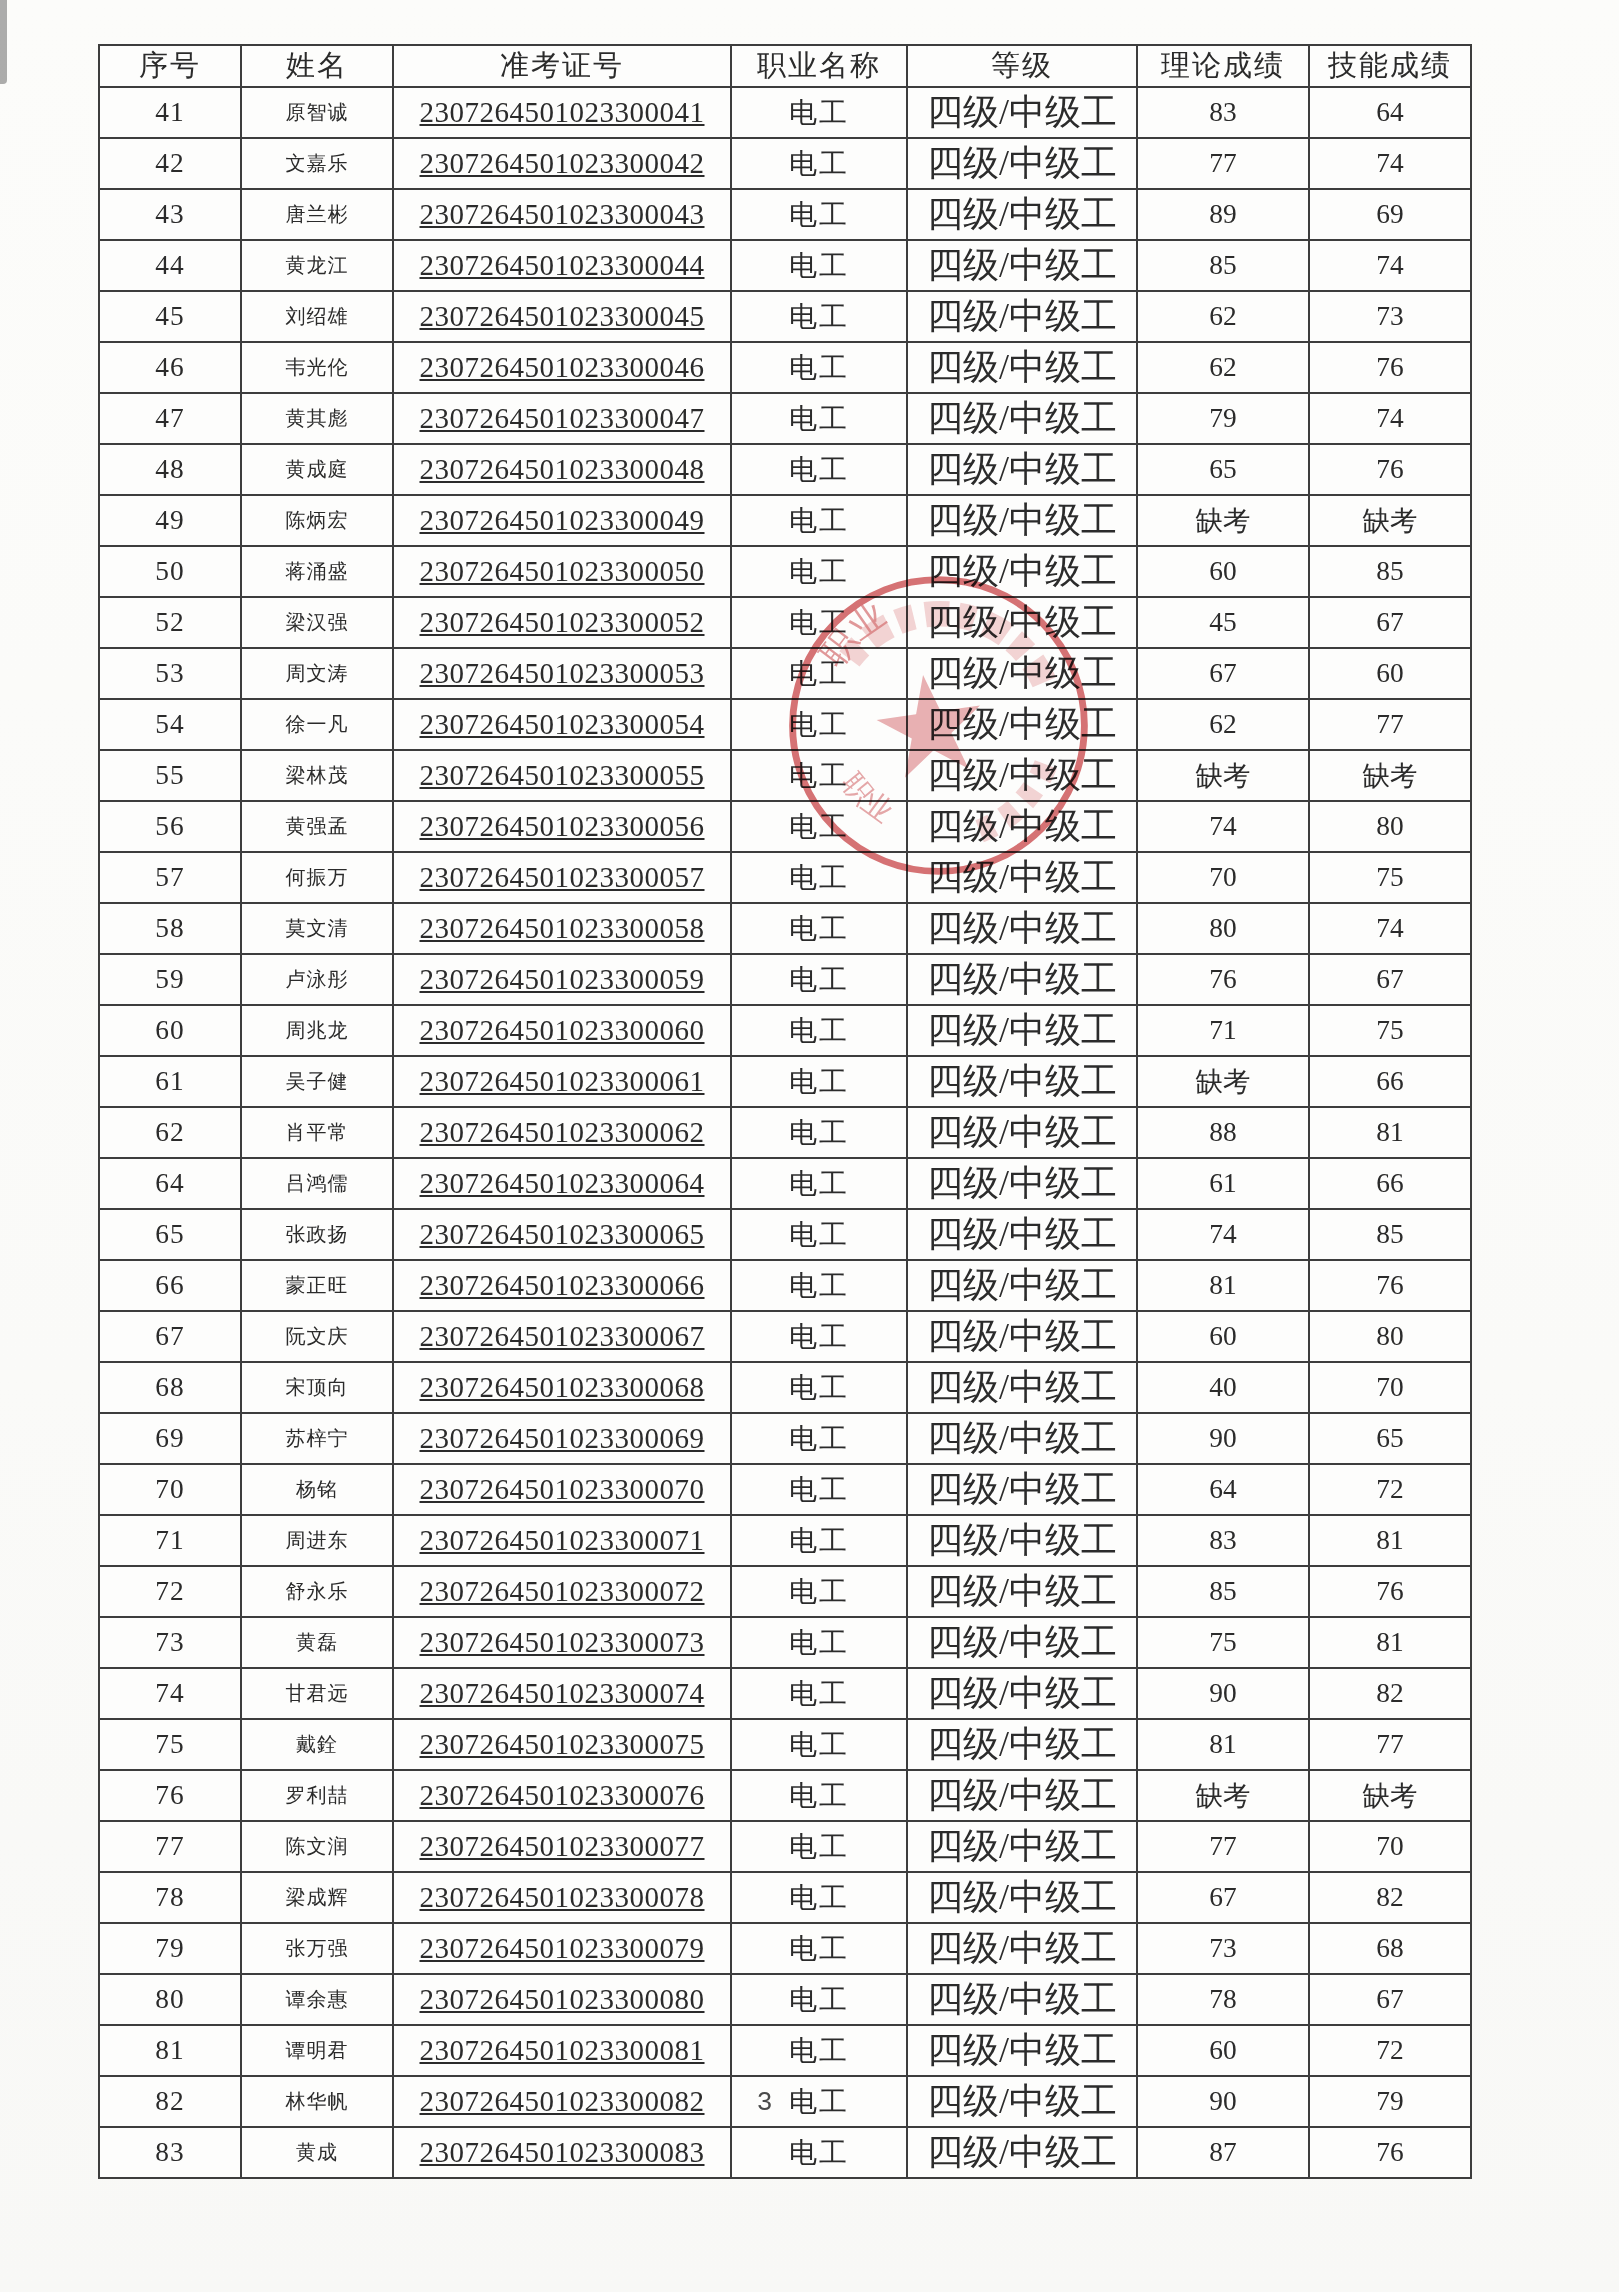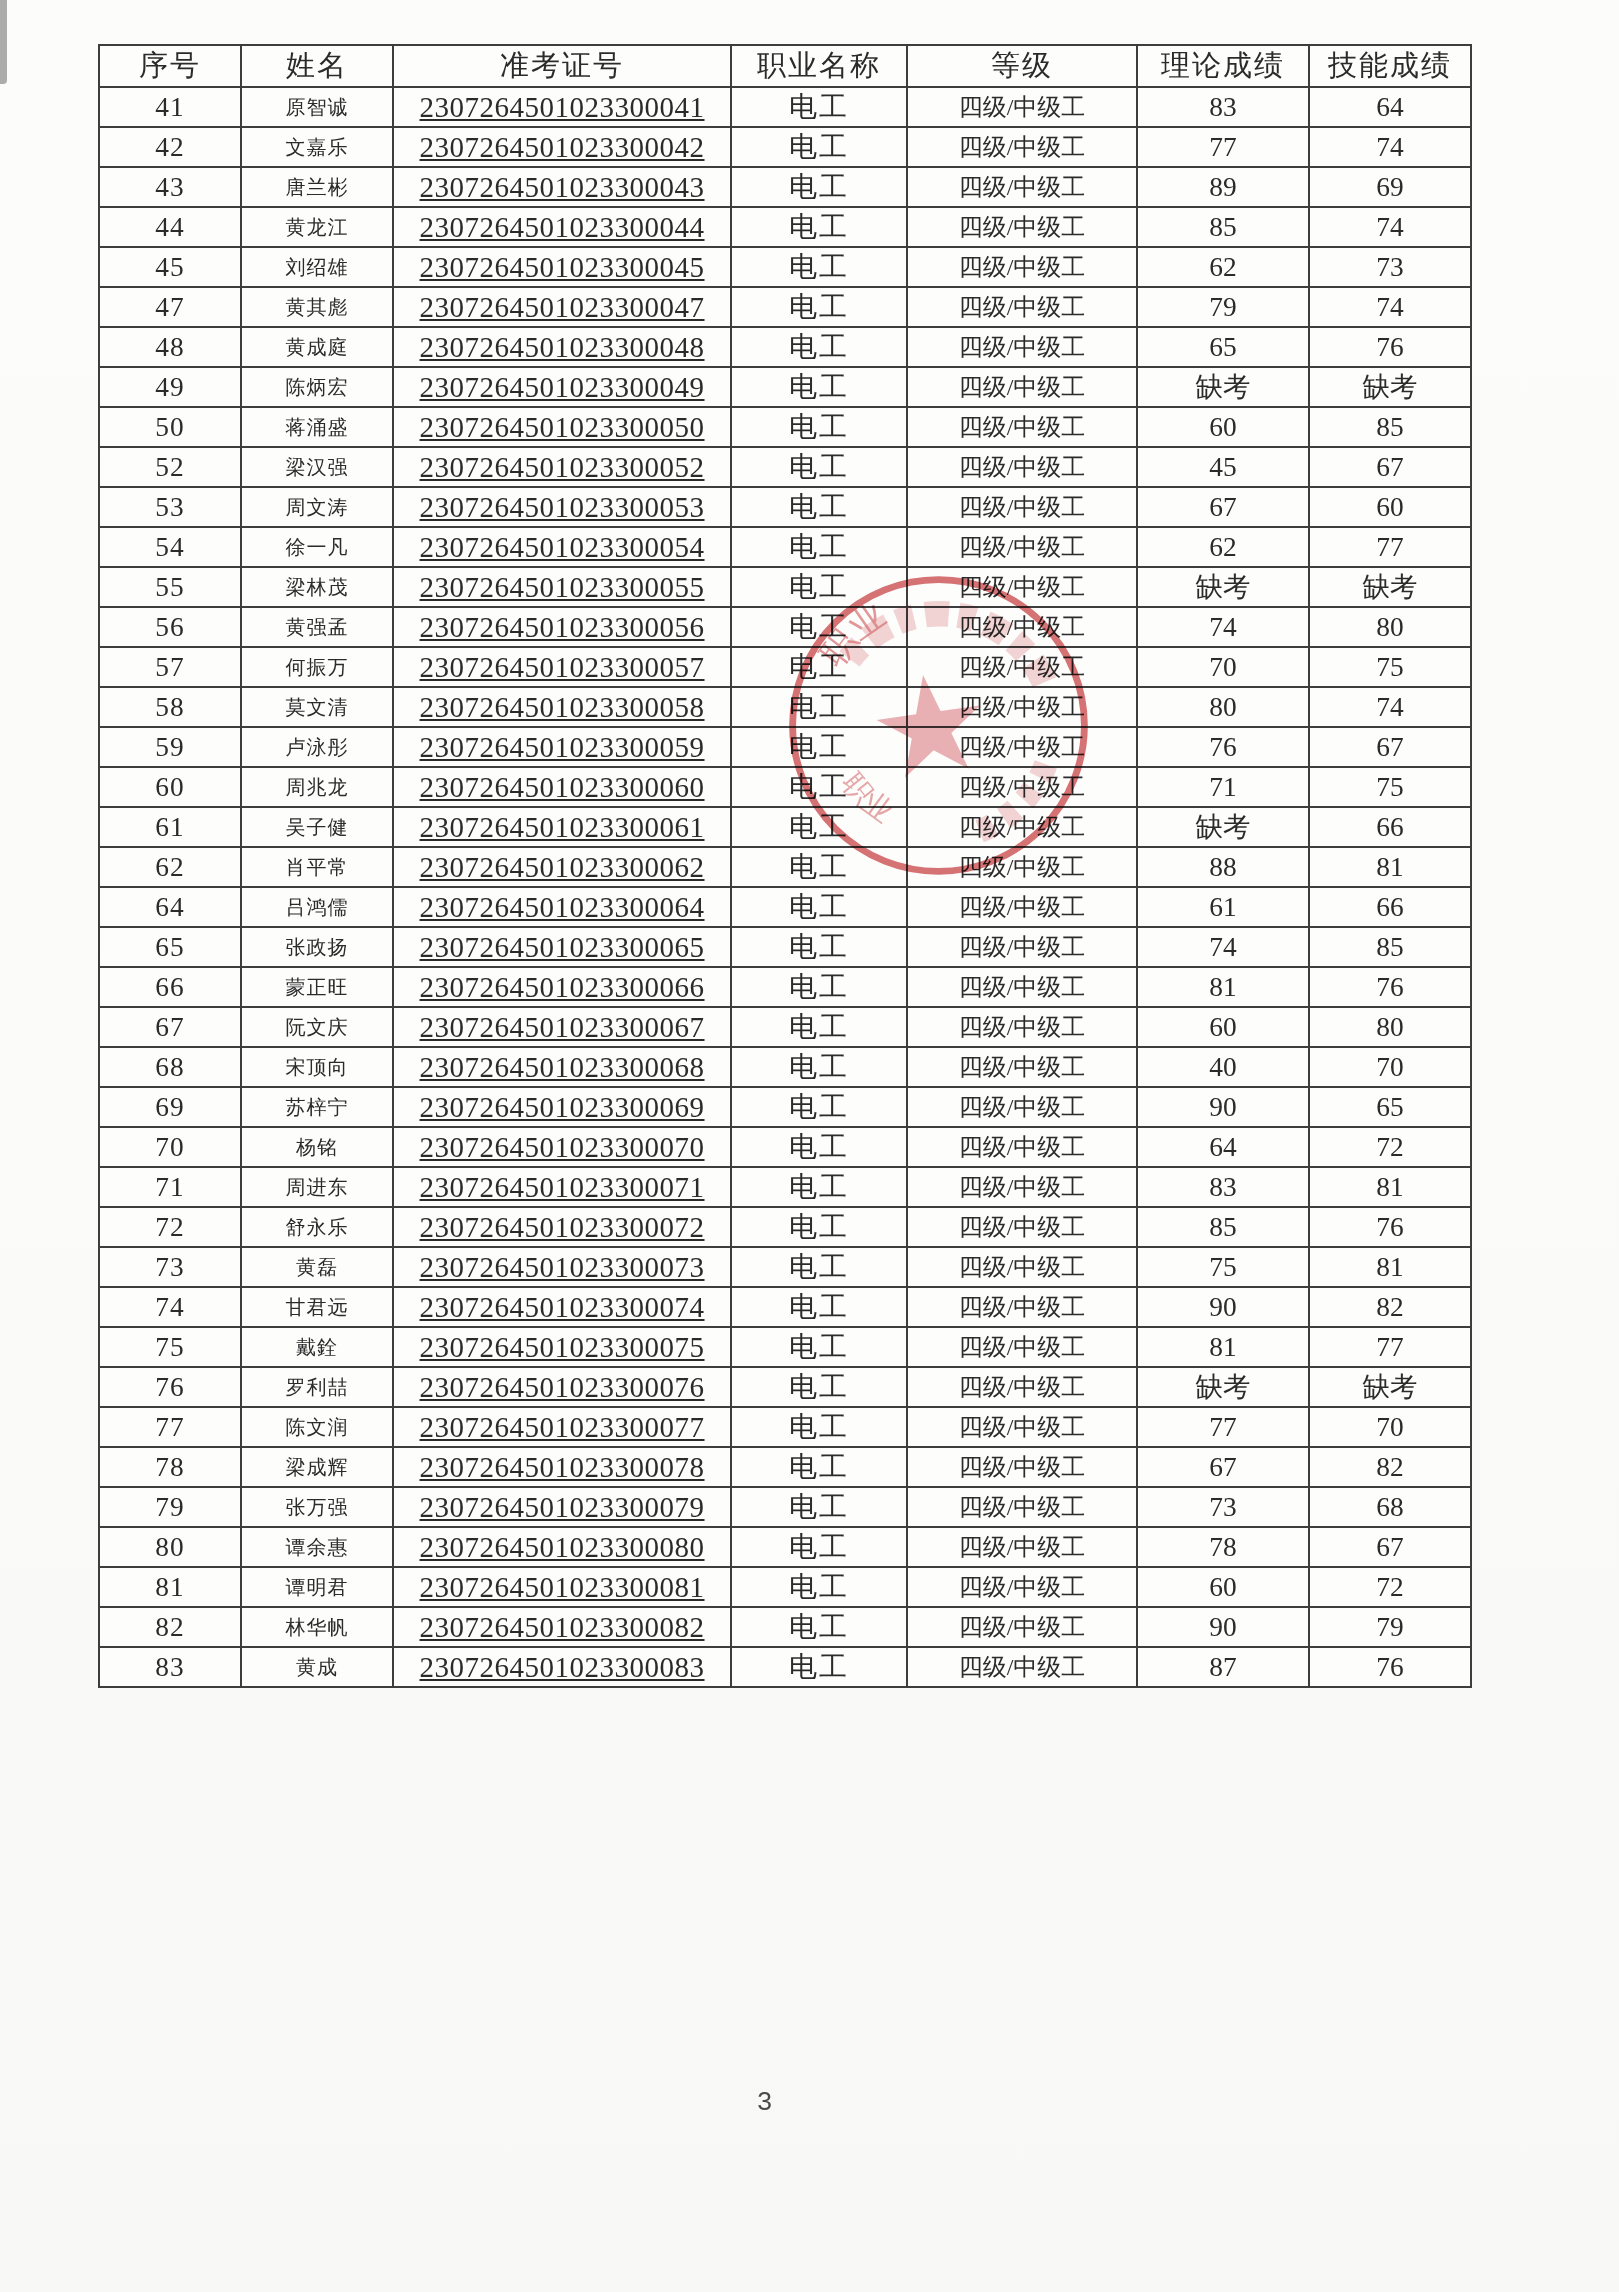--- a/index.html
+++ b/index.html
@@ -28,21 +28,21 @@
     overflow:hidden;white-space:nowrap;
   }
   thead tr{height:39px;}
   tbody tr{height:36px;margin-top:40px;}
   th{font-size:29px;letter-spacing:2px;}
   td{font-size:28px;}
   td.col-seq{font-size:27.4px;letter-spacing:1px;}
   td.col-name{font-size:20px;letter-spacing:1px;}
   td.col-ticket{font-size:29px;letter-spacing:0.5px;text-decoration:underline;}
   td.col-occupation{font-size:28px;letter-spacing:2px;}
-  td.col-level{font-size:24px;}
+  td.col-level{font-size:36px;}
   td.col-theory, td.col-skill{font-size:27.4px;}
   .page-number{
     position:absolute;left:735px;top:2086px;width:59px;
     text-align:center;
     font-family:"Liberation Sans","DejaVu Sans",sans-serif;
     font-size:26.5px;color:#4a4a4a;
   }
   svg.stamp{
     position:absolute;left:774px;top:557px;
     opacity:.78;
@@ -118,20 +118,29 @@
       <tr>
         <td class="col-seq">45</td>
         <td class="col-name">刘绍雄</td>
         <td class="col-ticket">2307264501023300045</td>
         <td class="col-occupation">电工</td>
         <td class="col-level">四级/中级工</td>
         <td class="col-theory">62</td>
         <td class="col-skill">73</td>
       </tr>
       <tr>
+        <td class="col-seq">46</td>
+        <td class="col-name">韦光伦</td>
+        <td class="col-ticket">2307264501023300046</td>
+        <td class="col-occupation">电工</td>
+        <td class="col-level">四级/中级工</td>
+        <td class="col-theory">62</td>
+        <td class="col-skill">76</td>
+      </tr>
+      <tr>
         <td class="col-seq">47</td>
         <td class="col-name">黄其彪</td>
         <td class="col-ticket">2307264501023300047</td>
         <td class="col-occupation">电工</td>
         <td class="col-level">四级/中级工</td>
         <td class="col-theory">79</td>
         <td class="col-skill">74</td>
       </tr>
       <tr>
         <td class="col-seq">48</td>

